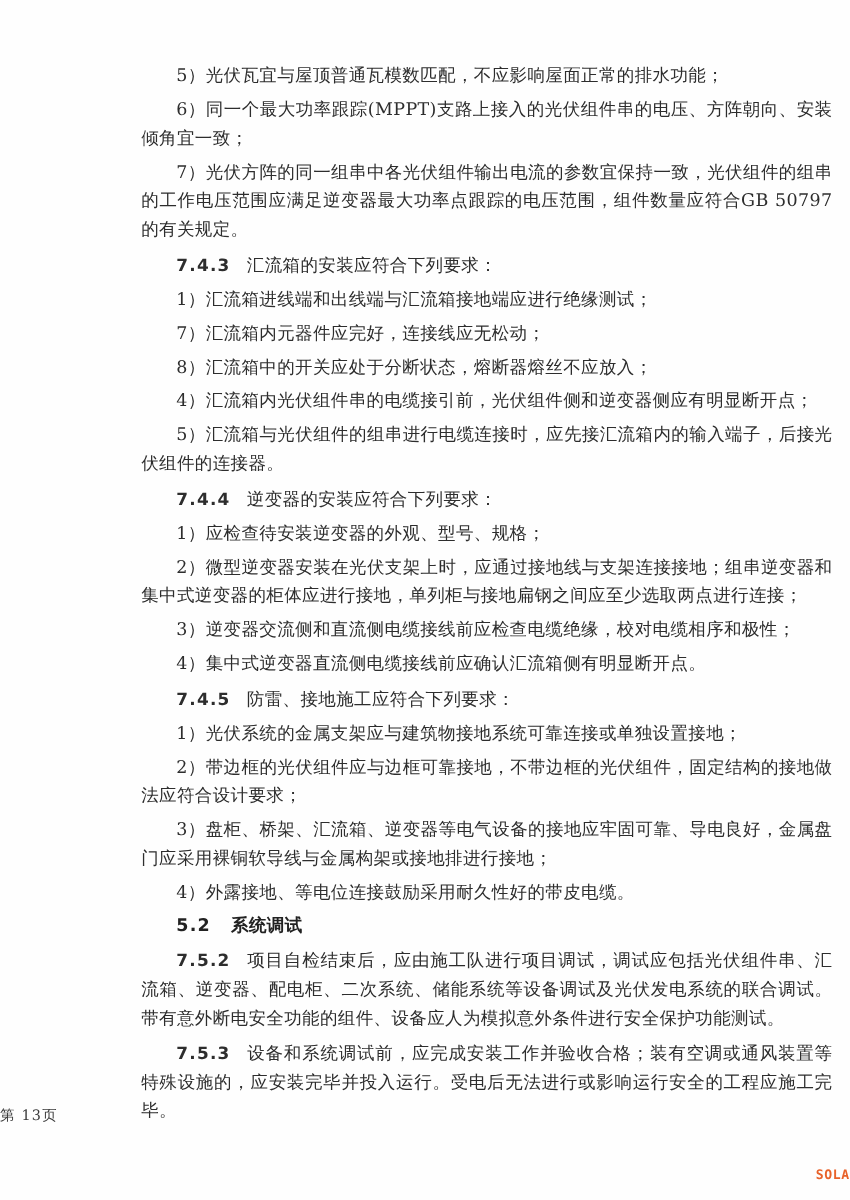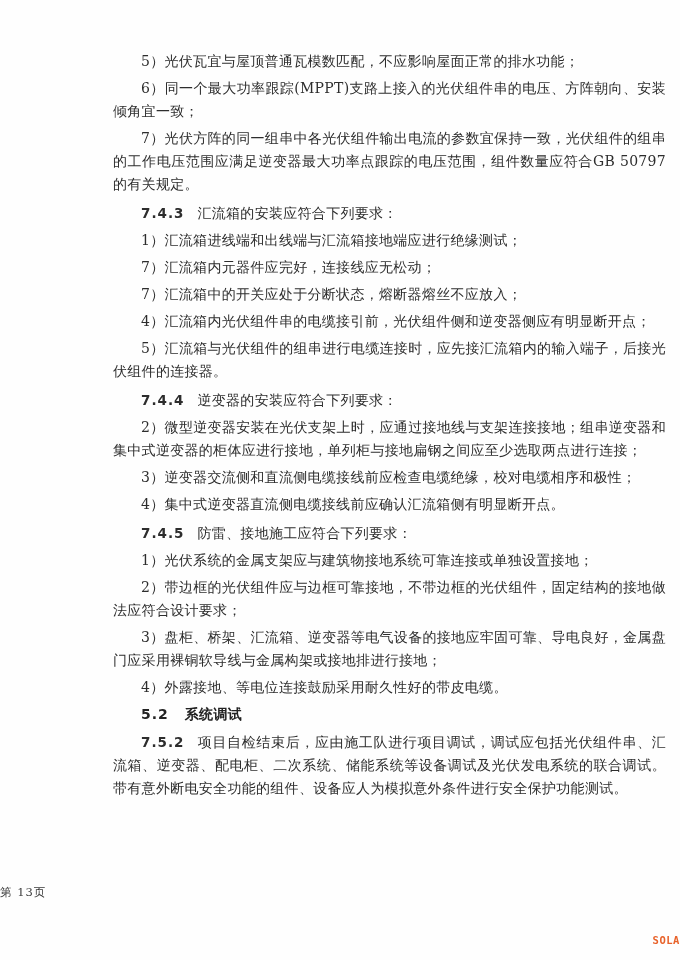--- a/index.html
+++ b/index.html
@@ -84,37 +84,39 @@
 <div class="page">
   <div class="content">
 
     <p>5）光伏瓦宜与屋顶普通瓦模数匹配，不应影响屋面正常的排水功能；</p>
     <p>6）同一个最大功率跟踪(MPPT)支路上接入的光伏组件串的电压、方阵朝向、安装倾角宜一致；</p>
     <p>7）光伏方阵的同一组串中各光伏组件输出电流的参数宜保持一致，光伏组件的组串的工作电压范围应满足逆变器最大功率点跟踪的电压范围，组件数量应符合GB 50797的有关规定。</p>
 
     <p class="clause-heading"><span class="clause-num">7.4.3</span><span>汇流箱的安装应符合下列要求：</span></p>
     <p>1）汇流箱进线端和出线端与汇流箱接地端应进行绝缘测试；</p>
     <p>7）汇流箱内元器件应完好，连接线应无松动；</p>
-    <p>7）汇流箱中的开关应处于分断状态，熔断器熔丝不应放入；</p>
+    <p>8）汇流箱中的开关应处于分断状态，熔断器熔丝不应放入；</p>
     <p>4）汇流箱内光伏组件串的电缆接引前，光伏组件侧和逆变器侧应有明显断开点；</p>
     <p>5）汇流箱与光伏组件的组串进行电缆连接时，应先接汇流箱内的输入端子，后接光伏组件的连接器。</p>
 
     <p class="clause-heading"><span class="clause-num">7.4.4</span><span>逆变器的安装应符合下列要求：</span></p>
+    <p>1）应检查待安装逆变器的外观、型号、规格；</p>
     <p>2）微型逆变器安装在光伏支架上时，应通过接地线与支架连接接地；组串逆变器和集中式逆变器的柜体应进行接地，单列柜与接地扁钢之间应至少选取两点进行连接；</p>
     <p>3）逆变器交流侧和直流侧电缆接线前应检查电缆绝缘，校对电缆相序和极性；</p>
     <p>4）集中式逆变器直流侧电缆接线前应确认汇流箱侧有明显断开点。</p>
 
     <p class="clause-heading"><span class="clause-num">7.4.5</span><span>防雷、接地施工应符合下列要求：</span></p>
     <p>1）光伏系统的金属支架应与建筑物接地系统可靠连接或单独设置接地；</p>
     <p>2）带边框的光伏组件应与边框可靠接地，不带边框的光伏组件，固定结构的接地做法应符合设计要求；</p>
     <p>3）盘柜、桥架、汇流箱、逆变器等电气设备的接地应牢固可靠、导电良好，金属盘门应采用裸铜软导线与金属构架或接地排进行接地；</p>
     <p>4）外露接地、等电位连接鼓励采用耐久性好的带皮电缆。</p>
 
     <p class="section-heading"><span class="sec-num">5.2</span><span>系统调试</span></p>
 
     <p class="clause-para"><span class="clause-num">7.5.2</span><span>项目自检结束后，应由施工队进行项目调试，调试应包括光伏组件串、汇流箱、逆变器、配电柜、二次系统、储能系统等设备调试及光伏发电系统的联合调试。带有意外断电安全功能的组件、设备应人为模拟意外条件进行安全保护功能测试。</span></p>
+    <p class="clause-para"><span class="clause-num">7.5.3</span><span>设备和系统调试前，应完成安装工作并验收合格；装有空调或通风装置等特殊设施的，应安装完毕并投入运行。受电后无法进行或影响运行安全的工程应施工完毕。</span></p>
 
   </div>
 
   <div class="page-footer">第 13页</div>
 
   <div class="watermark" style="color: rgb(232, 98, 42);">SOLARZOOM</div>
 </div>
 
 </body></html>

